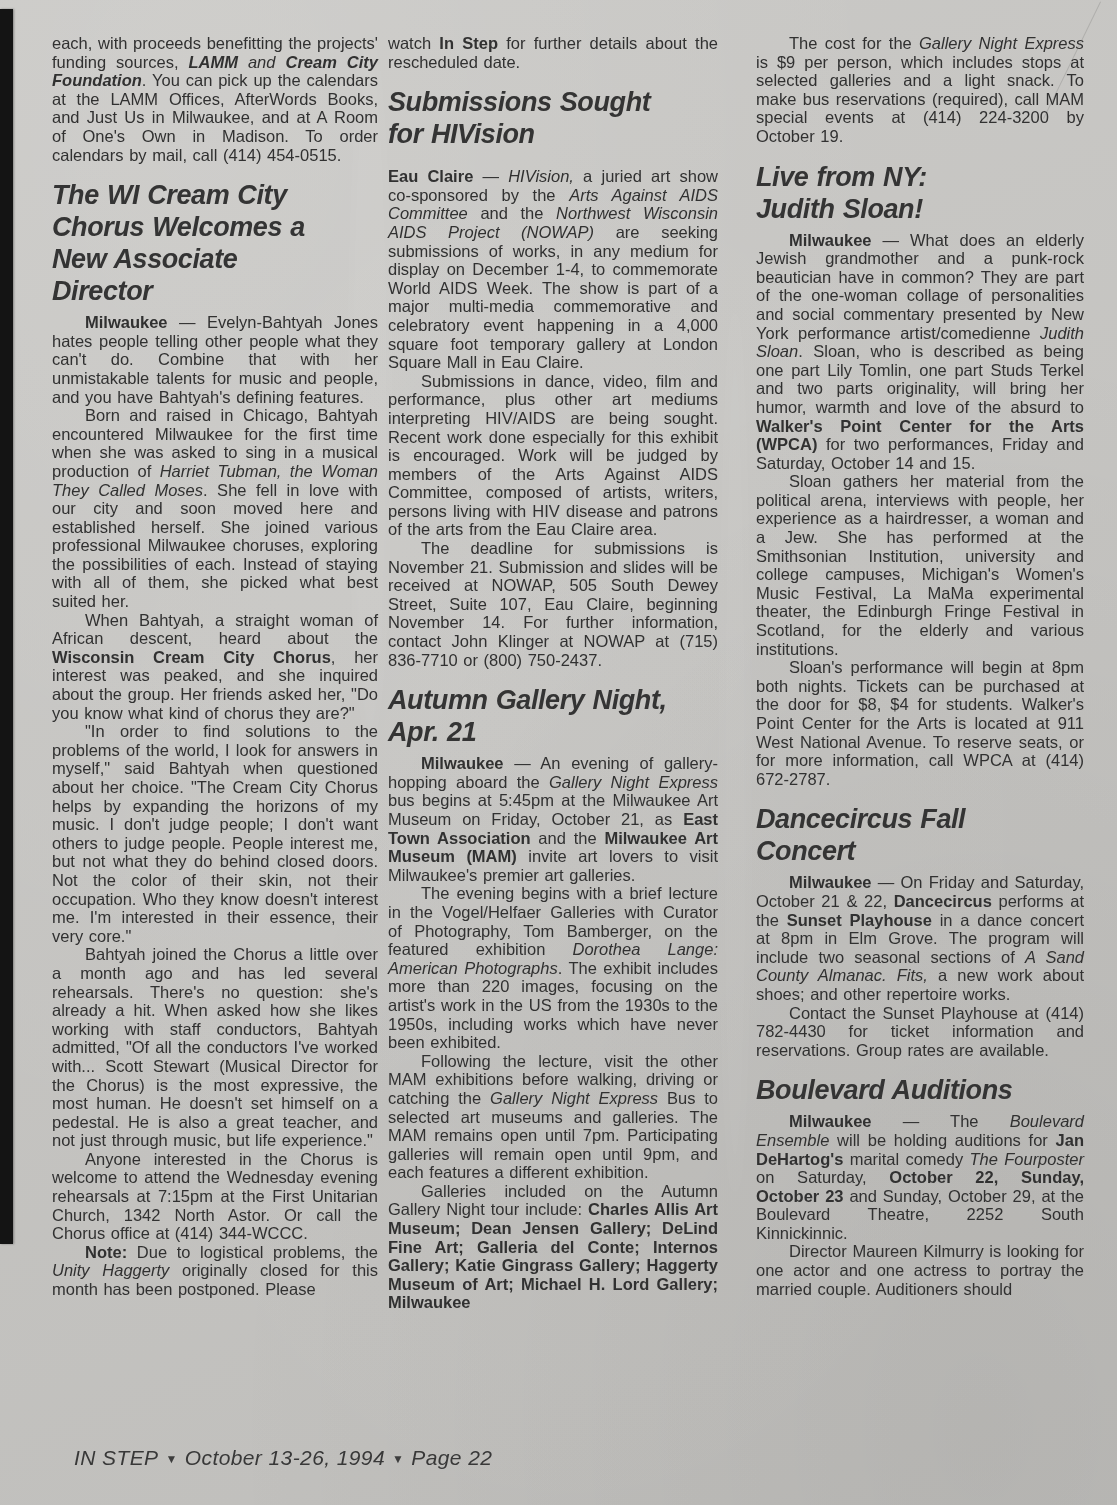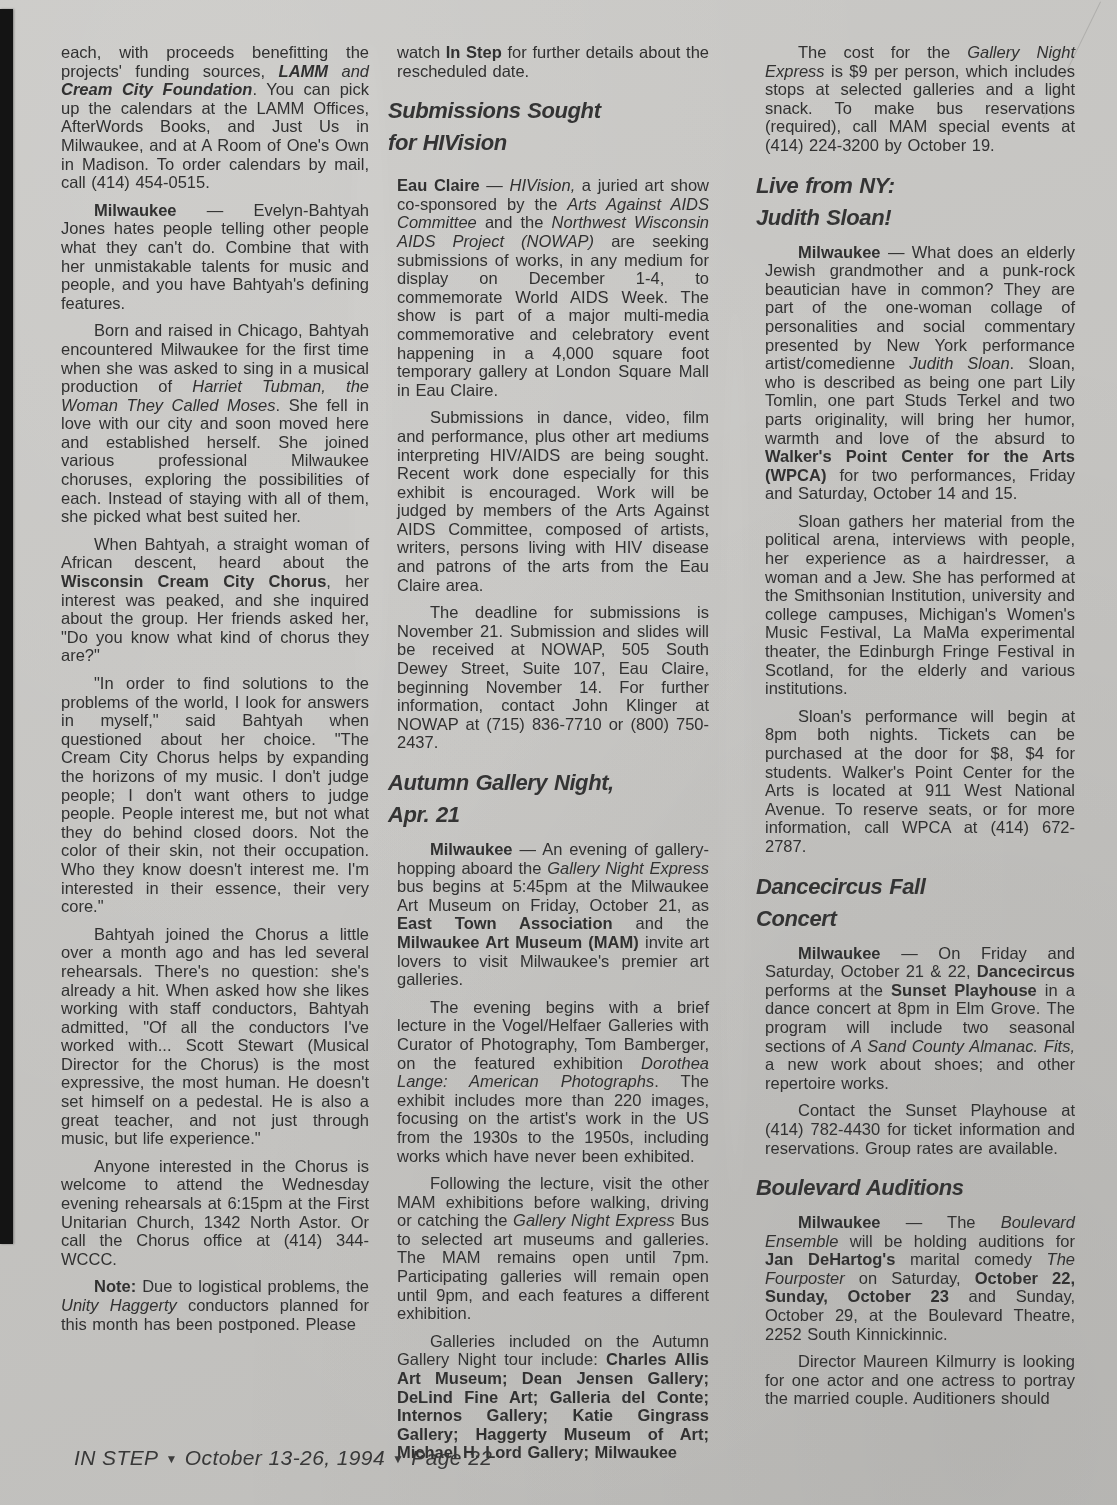--- a/index.html
+++ b/index.html
@@ -42,28 +42,28 @@
     position:absolute;top:34px;width:326px;
     color:var(--ink);
     font-size:16.5px;line-height:18.6px;
     text-align:justify;
     word-spacing:1px;
   }
   .col-1{left:52px;}
   .col-2{left:388px;width:330px;}
   .col-3{left:756px;width:328px;}
 
-  .para{margin:9px;}
+  .para{margin:0;}
   .para.indent{text-indent:33px;}
   .para.gap{margin-top:17px;}
   .b{font-weight:bold;}
   .i{font-style:italic;}
 
   .headline{
-    font-size:22px;line-height:32px;
+    font-size:27px;line-height:32px;
     font-weight:bold;font-style:italic;
     letter-spacing:-0.4px;
     color:#343434;
     margin:15px 0 6px 0;
     white-space:pre-line;
     text-align:left;
     text-indent:0;
   }
 
   .footer{
@@ -81,27 +81,31 @@
 <body>
 
 <div class="page">
   <div class="edge-strip"></div>
   <div class="crease"></div>
   <div class="smudge s1"></div>
   <div class="smudge s2"></div>
 
   <section class="col col-1">
       <p class="para"><span>each, with proceeds benefitting the projects' funding sources, </span><span class="b i">LAMM</span><span class="i"> and </span><span class="b i">Cream City Foundation</span><span>. You can pick up the calendars at the LAMM Offices, AfterWords Books, and Just Us in Milwaukee, and at A Room of One's Own in Madison. To order calendars by mail, call (414) 454-0515.</span></p>
+      <h2 class="headline">The WI Cream City
+Chorus Welcomes a
+New Associate
+Director</h2>
       <p class="para indent"><span class="b">Milwaukee</span><span> — Evelyn-Bahtyah Jones hates people telling other people what they can't do. Combine that with her unmistakable talents for music and people, and you have Bahtyah's defining features.</span></p>
       <p class="para indent"><span>Born and raised in Chicago, Bahtyah encountered Milwaukee for the first time when she was asked to sing in a musical production of </span><span class="i">Harriet Tubman, the Woman They Called Moses</span><span>. She fell in love with our city and soon moved here and established herself. She joined various professional Milwaukee choruses, exploring the possibilities of each. Instead of staying with all of them, she picked what best suited her.</span></p>
       <p class="para indent"><span>When Bahtyah, a straight woman of African descent, heard about the </span><span class="b">Wisconsin Cream City Chorus</span><span>, her interest was peaked, and she inquired about the group. Her friends asked her, "Do you know what kind of chorus they are?"</span></p>
       <p class="para indent"><span>"In order to find solutions to the problems of the world, I look for answers in myself," said Bahtyah when questioned about her choice. "The Cream City Chorus helps by expanding the horizons of my music. I don't judge people; I don't want others to judge people. People interest me, but not what they do behind closed doors. Not the color of their skin, not their occupation. Who they know doesn't interest me. I'm interested in their essence, their very core."</span></p>
       <p class="para indent"><span>Bahtyah joined the Chorus a little over a month ago and has led several rehearsals. There's no question: she's already a hit. When asked how she likes working with staff conductors, Bahtyah admitted, "Of all the conductors I've worked with... Scott Stewart (Musical Director for the Chorus) is the most expressive, the most human. He doesn't set himself on a pedestal. He is also a great teacher, and not just through music, but life experience."</span></p>
-      <p class="para indent"><span>Anyone interested in the Chorus is welcome to attend the Wednesday evening rehearsals at 6:15pm at the First Unitarian Church, 1342 North Astor. Or call the Chorus office at (414) 344-WCCC.</span></p>
-      <p class="para indent"><span class="b">Note:</span><span> Due to logistical problems, the </span><span class="i">Unity Haggerty</span><span> conductors planned for this month has been postponed. Please</span></p>
+      <p class="para indent"><span>Anyone interested in the Chorus is welcome to attend the Wednesday evening rehearsals at 7:15pm at the First Unitarian Church, 1342 North Astor. Or call the Chorus office at (414) 344-WCCC.</span></p>
+      <p class="para indent"><span class="b">Note:</span><span> Due to logistical problems, the </span><span class="i">Unity Haggerty</span><span> originally closed for this month has been postponed. Please</span></p>
     </section>
   <section class="col col-2">
       <p class="para"><span>watch </span><span class="b">In Step</span><span> for further details about the rescheduled date.</span></p>
       <h2 class="headline">Submissions Sought
 for HIVision</h2>
       <p class="para gap"><span class="b">Eau Claire</span><span> — </span><span class="i">HIVision,</span><span> a juried art show co-sponsored by the </span><span class="i">Arts Against AIDS Committee</span><span> and the </span><span class="i">Northwest Wisconsin AIDS Project (NOWAP)</span><span> are seeking submissions of works, in any medium for display on December 1-4, to commemorate World AIDS Week. The show is part of a major multi-media commemorative and celebratory event happening in a 4,000 square foot temporary gallery at London Square Mall in Eau Claire.</span></p>
       <p class="para indent"><span>Submissions in dance, video, film and performance, plus other art mediums interpreting HIV/AIDS are being sought. Recent work done especially for this exhibit is encouraged. Work will be judged by members of the Arts Against AIDS Committee, composed of artists, writers, persons living with HIV disease and patrons of the arts from the Eau Claire area.</span></p>
       <p class="para indent"><span>The deadline for submissions is November 21. Submission and slides will be received at NOWAP, 505 South Dewey Street, Suite 107, Eau Claire, beginning November 14. For further information, contact John Klinger at NOWAP at (715) 836-7710 or (800) 750-2437.</span></p>
       <h2 class="headline">Autumn Gallery Night,
 Apr. 21</h2>

